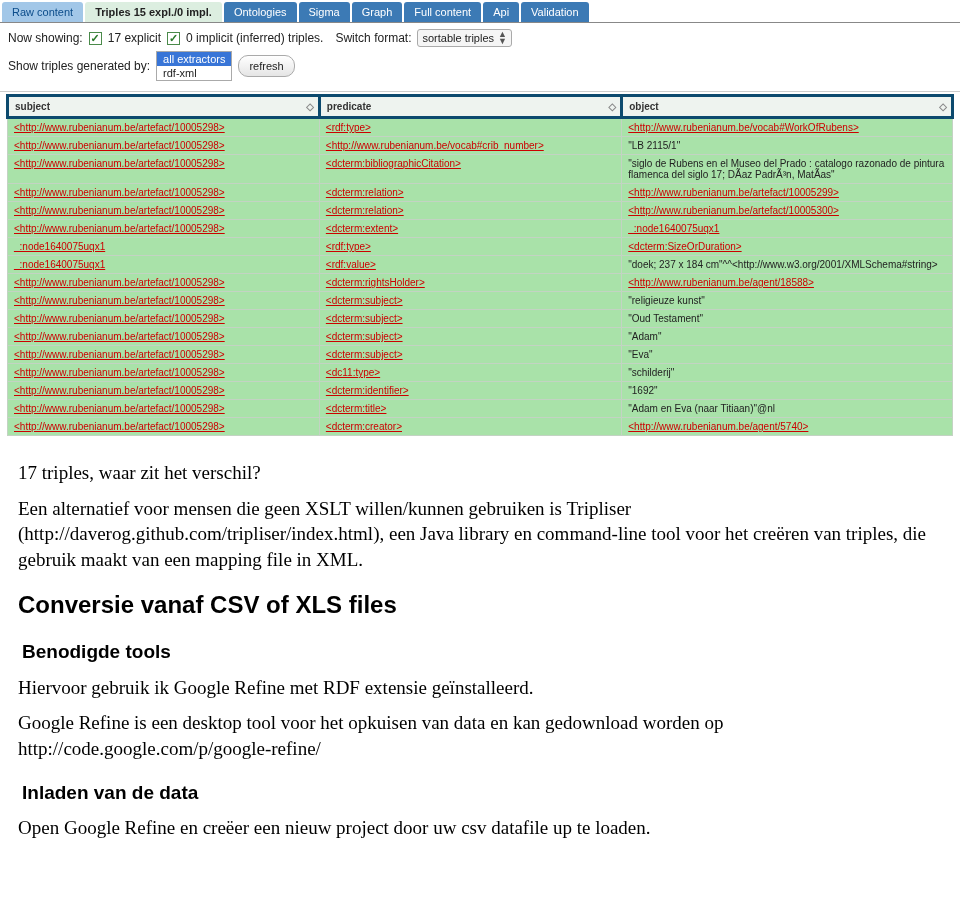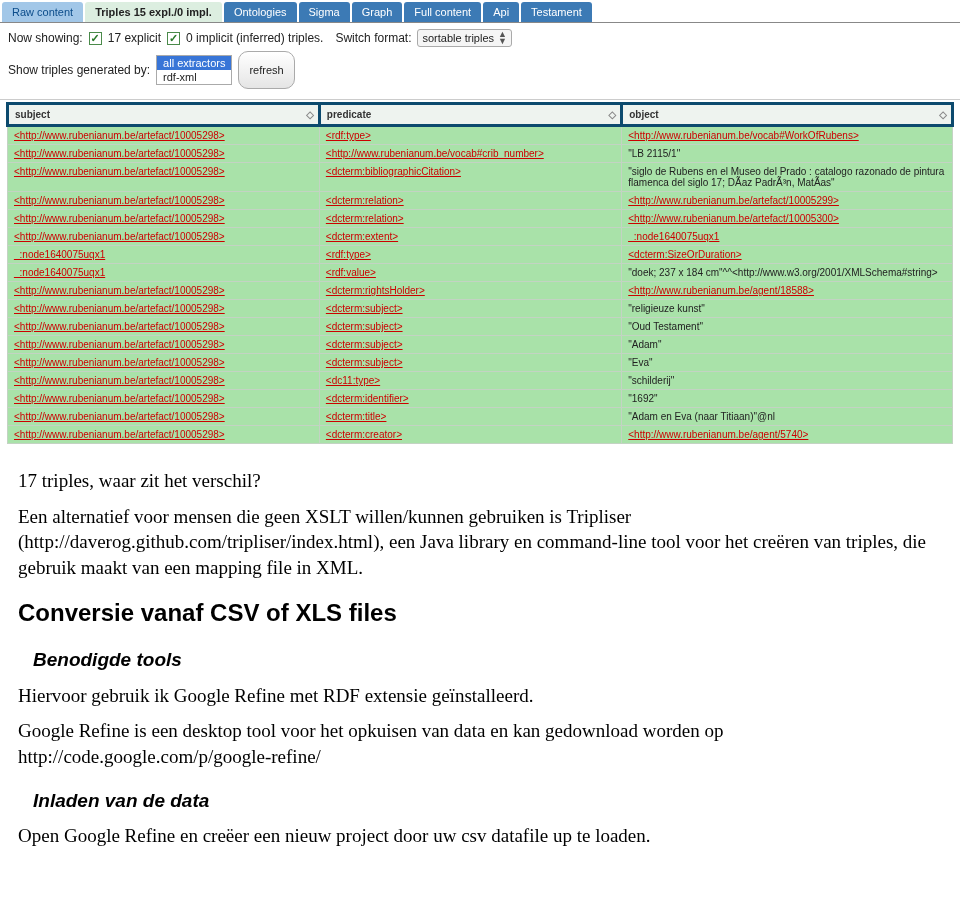--- a/index.html
+++ b/index.html
@@ -13,52 +13,52 @@
   .tab.inactive-light { background: #a2c7e8; color: #0b4c8a; }
   
   .toolbar { padding: 6px 8px; font-size: 12px; color: #222; border-bottom: 1px solid #ccc; }
   .toolbar-row { display: flex; align-items: center; gap: 6px; margin-bottom: 4px; }
   .checkbox-box { width: 13px; height: 13px; border: 1px solid #4a8a4a; background: #fff; display: inline-flex; align-items: center; justify-content: center; font-size: 11px; color: #2a7a2a; font-weight: bold; }
   .format-select { border: 1px solid #aaa; background: #f5f5f5; padding: 1px 4px; font-size: 11px; border-radius: 3px; display: inline-flex; align-items: center; gap: 4px; }
   .format-select .arrows { font-size: 9px; line-height: 7px; color: #555; }
   .listbox { border: 1px solid #aaa; font-size: 11px; background: #fff; }
   .listbox-item { padding: 1px 6px; }
   .listbox-item.sel { background: #3875d7; color: #fff; }
-  .refresh-btn { border: 1px solid #aaa; background: linear-gradient(#fff,#e5e5e5); padding: 12px 10px; font-size: 11px; border-radius: 10px; cursor: pointer; }
+  .refresh-btn { border: 1px solid #aaa; background: linear-gradient(#fff,#e5e5e5); padding: 4px 10px; font-size: 11px; border-radius: 10px; cursor: pointer; }
   
   .table-wrap { padding: 2px 6px; }
   table.triples { width: 100%; border-collapse: collapse; font-size: 10px; table-layout: fixed; }
   table.triples th { background: #eef3ef; text-align: left; padding: 4px 6px; font-weight: bold; color: #333; border: 3px solid #0c4a6e; position: relative; }
   table.triples th .sort-handle { position: absolute; right: 4px; top: 4px; color: #888; font-size: 10px; cursor: pointer; }
   table.triples td { background: #a9e2a9; border: 1px solid #c3d3c3; padding: 3px 6px; vertical-align: top; word-wrap: break-word; }
   table.triples td .link { color: #cc0000; text-decoration: underline; cursor: pointer; }
   table.triples td .plain { color: #222; }
   table.triples col.c1 { width: 33%; }
   table.triples col.c2 { width: 32%; }
   table.triples col.c3 { width: 35%; }
   
   .doc { padding: 12px 18px 12px 18px; font-family: "Times New Roman", Times, serif; font-size: 19px; line-height: 1.35; color: #000; }
   .doc p { margin: 10px 0; }
   .doc h2 { font-family: Arial, Helvetica, sans-serif; font-size: 24px; font-weight: bold; margin: 16px 0 14px 0; color: #000; }
-  .doc h3 { font-family: Arial, Helvetica, sans-serif; font-size: 19px; font-weight: bold; font-style: italic; margin: 18px 0 8px 15px; color: #000; }
+  .doc h3 { font-family: Arial, Helvetica, sans-serif; font-size: 19px; font-weight: bold; margin: 18px 0 8px 4px; color: #000; }
 </style>
 </head>
 <body>
 
 <div class="app">
 
   <div class="tabbar">
     <div class="tab inactive-light">Raw content</div>
     <div class="tab active">Triples 15 expl./0 impl.</div>
     <div class="tab">Ontologies</div>
     <div class="tab">Sigma</div>
     <div class="tab">Graph</div>
     <div class="tab">Full content</div>
     <div class="tab">Api</div>
-    <div class="tab">Testament</div>
+    <div class="tab">Validation</div>
   </div>
 
   <div class="toolbar">
     <div class="toolbar-row">
       <span>Now showing:</span>
       <span class="checkbox-box">✓</span>
       <span>17 explicit</span>
       <span class="checkbox-box">✓</span>
       <span>0 implicit (inferred) triples.</span>
       <span style="margin-left:6px;">Switch format:</span>

